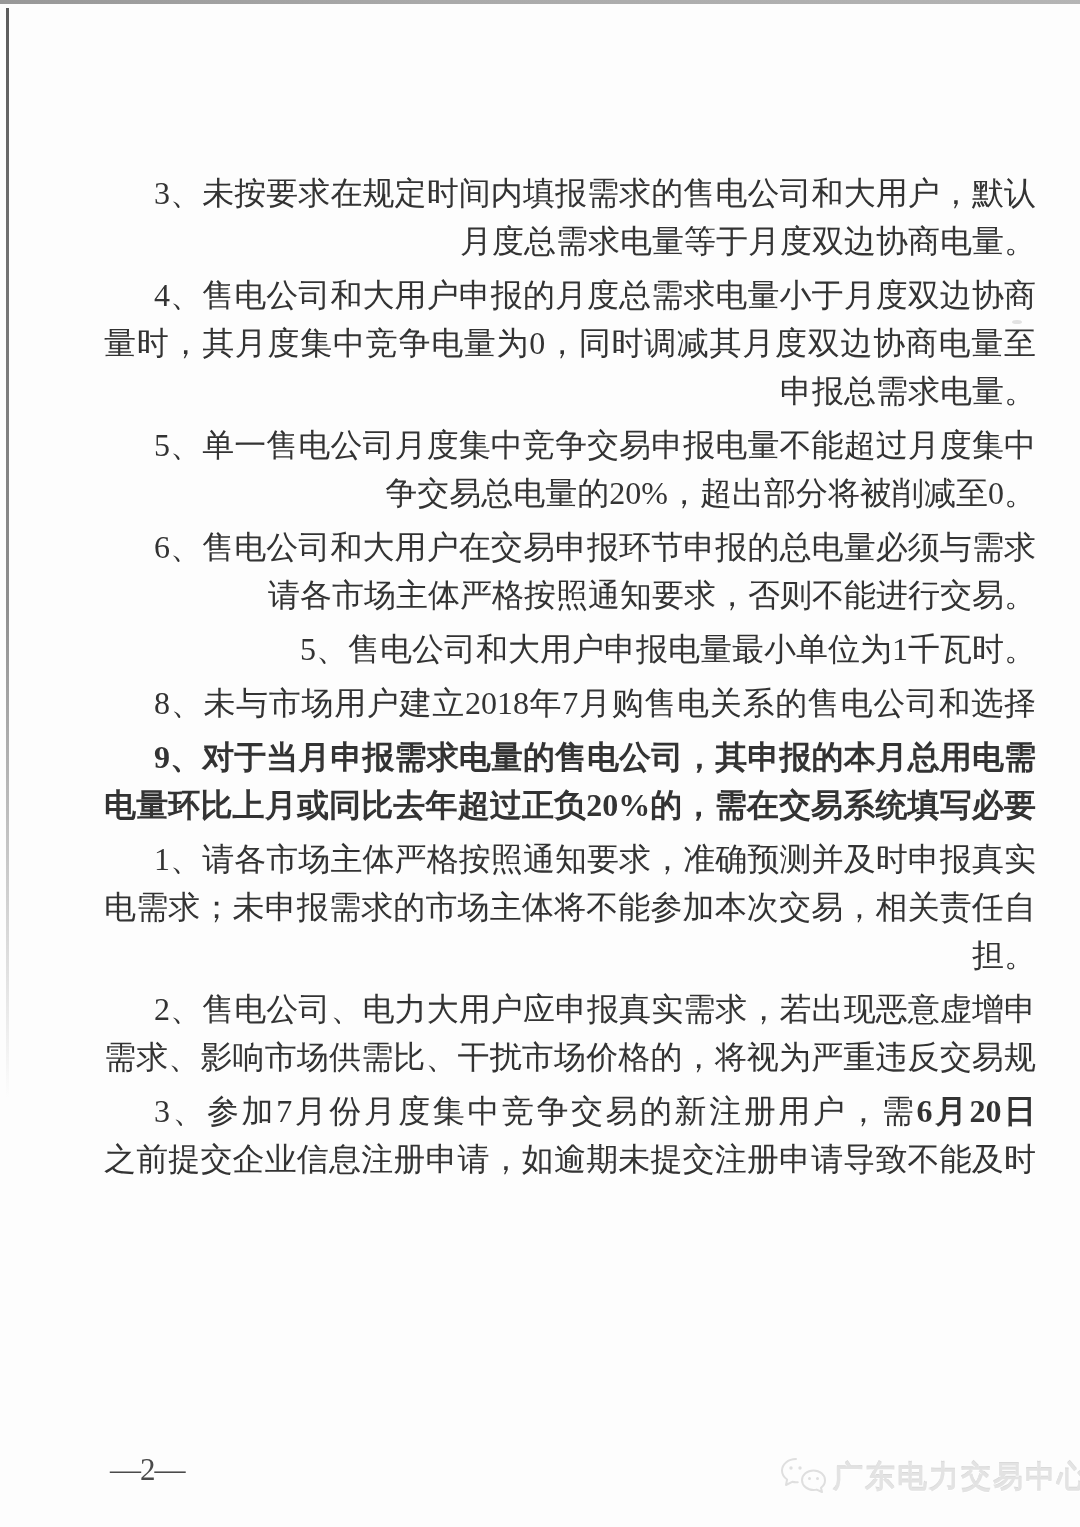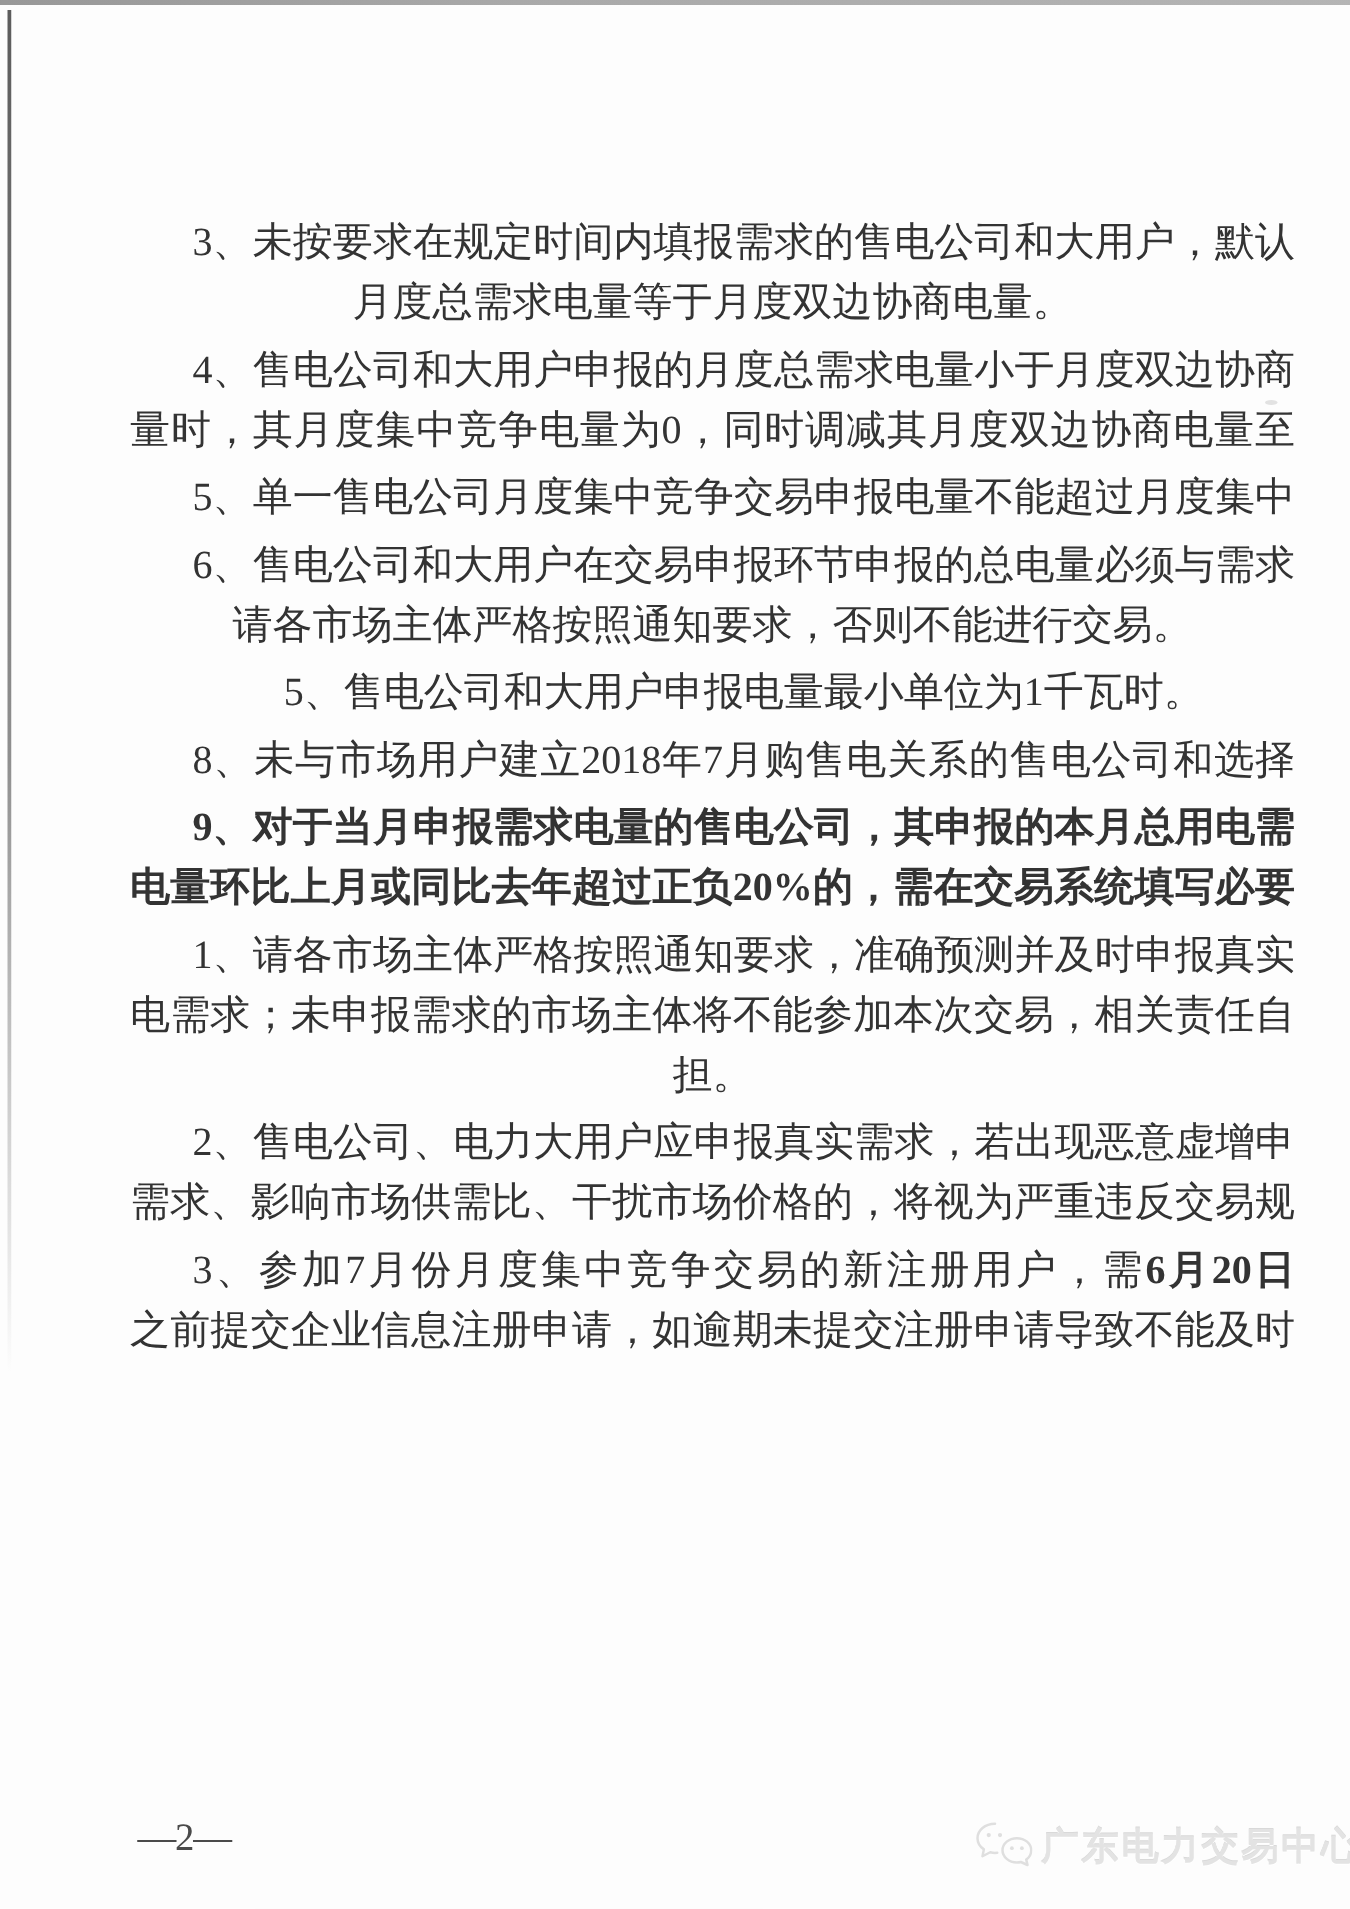--- a/index.html
+++ b/index.html
@@ -46,21 +46,21 @@
     width: 932px;
     color: #333333;
     font-size: 32px;
   }
   .para { margin: 0 0 6px 0; }
   .para.bold { font-weight: bold; }
   .line {
     height: 48px;
     line-height: 48px;
     white-space: nowrap;
-    text-align: center;
+    text-align: right;
   }
   .line.justified {
     white-space: normal;
     text-align: justify;
     text-align-last: justify;
     text-justify: inter-character;
     overflow: hidden;
   }
   .line.first { text-indent: 50px; }
   .line .seg-bold { font-weight: bold; }
@@ -103,23 +103,25 @@
   <div class="scan-speck"></div>
 
   <div class="doc-body" id="doc-body">
       <div class="para">
         <div class="line first justified">3、未按要求在规定时间内填报需求的售电公司和大用户，默认其</div>
         <div class="line">月度总需求电量等于月度双边协商电量。</div>
       </div>
       <div class="para">
         <div class="line first justified">4、售电公司和大用户申报的月度总需求电量小于月度双边协商电</div>
         <div class="line justified">量时，其月度集中竞争电量为0，同时调减其月度双边协商电量至月度</div>
+        <div class="line">申报总需求电量。</div>
       </div>
       <div class="para">
         <div class="line first justified">5、单一售电公司月度集中竞争交易申报电量不能超过月度集中竞</div>
+        <div class="line">争交易总电量的20%，超出部分将被削减至0。</div>
       </div>
       <div class="para">
         <div class="line first justified">6、售电公司和大用户在交易申报环节申报的总电量必须与需求调</div>
         <div class="line">请各市场主体严格按照通知要求，否则不能进行交易。</div>
       </div>
       <div class="para">
         <div class="line first">5、售电公司和大用户申报电量最小单位为1千瓦时。</div>
       </div>
       <div class="para">
         <div class="line first justified">8、未与市场用户建立2018年7月购售电关系的售电公司和选择向售</div>

